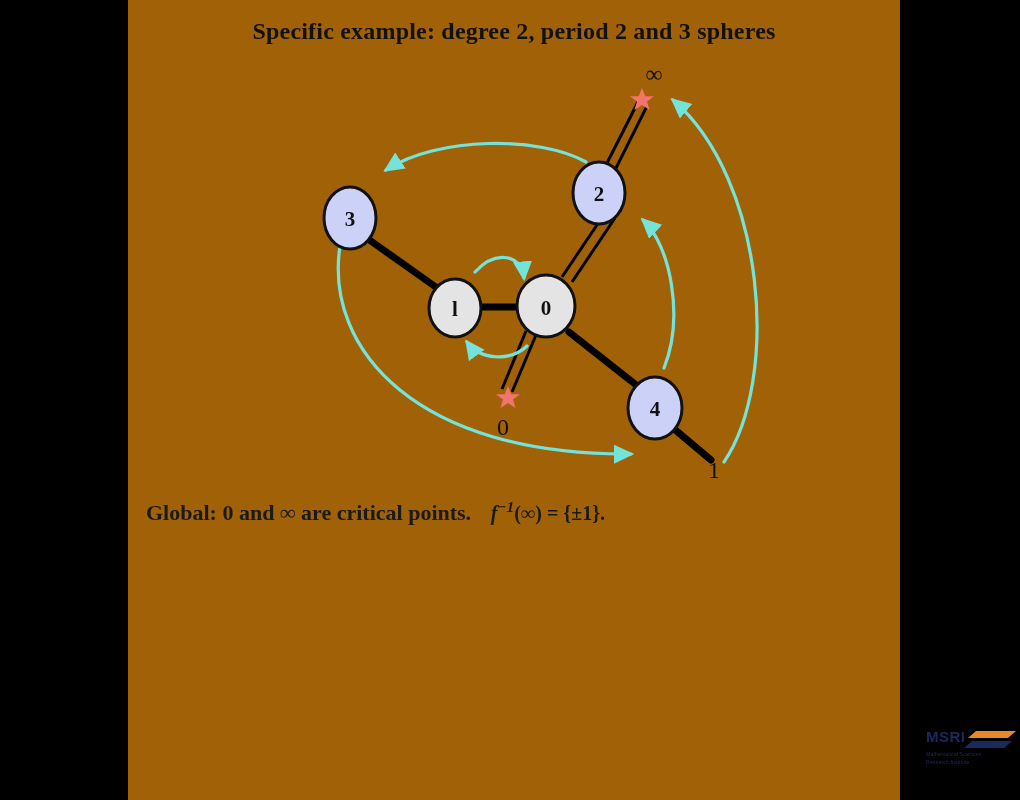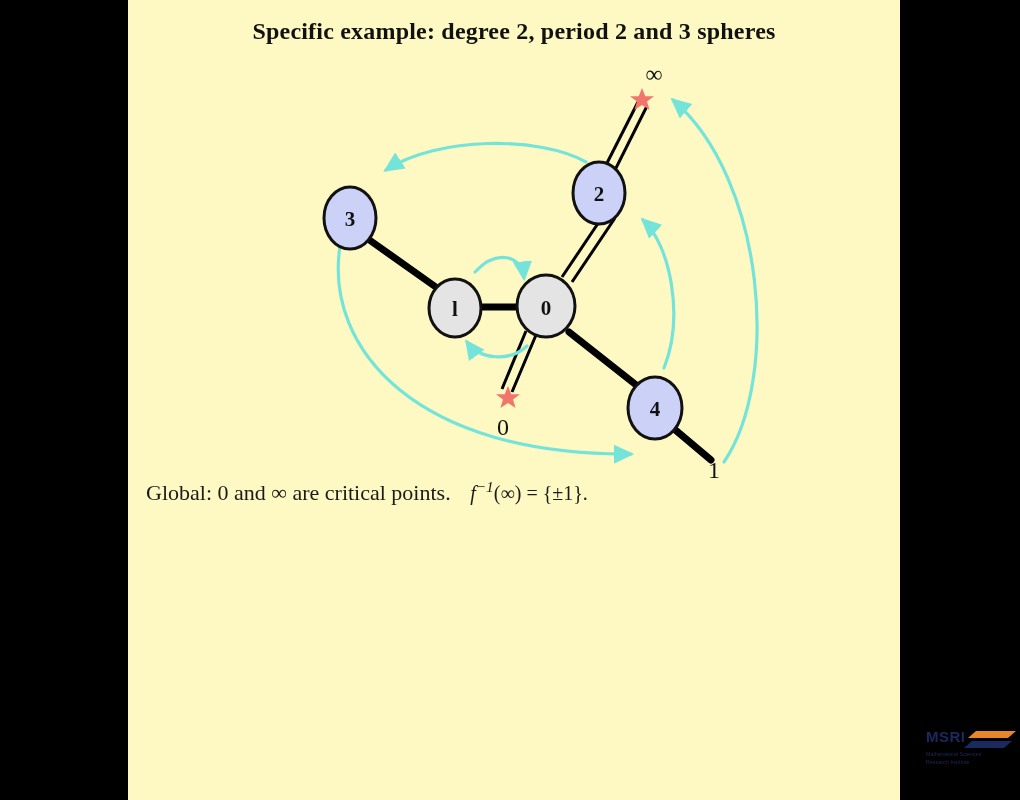--- a/index.html
+++ b/index.html
@@ -13,21 +13,21 @@
     position: relative;
     overflow: hidden;
     font-family: "Liberation Serif", serif;
   }
   #slide {
     position: absolute;
     left: 128px;
     top: 0;
     width: 772px;
     height: 800px;
-    background: #fef9c3;
+    background: #a16207;
   }
   #title {
     position: absolute;
     left: 0;
     top: 18px;
     width: 772px;
     text-align: center;
     font-family: "Liberation Serif", serif;
     font-weight: bold;
     font-size: 24px;
@@ -37,25 +37,26 @@
   #diagram {
     position: absolute;
     left: 0;
     top: 50px;
     width: 772px;
     height: 440px;
   }
   #caption {
     position: absolute;
     left: 18px;
-    top: 478px;
+    top: 498px;
     width: 740px;
     font-family: "Liberation Serif", serif;
     font-size: 22px;
     color: #1a1a1a;
+    font-weight: bold;
   }
   #caption .mathit {
     font-style: italic;
   }
   #caption sup {
     font-size: 0.7em;
   }
   .node-label {
     font-family: "Liberation Serif", serif;
     font-weight: bold;

